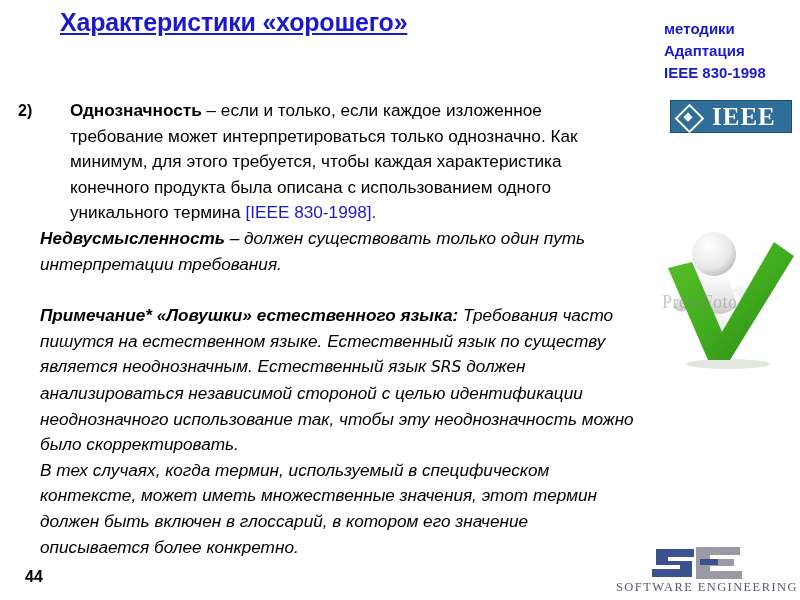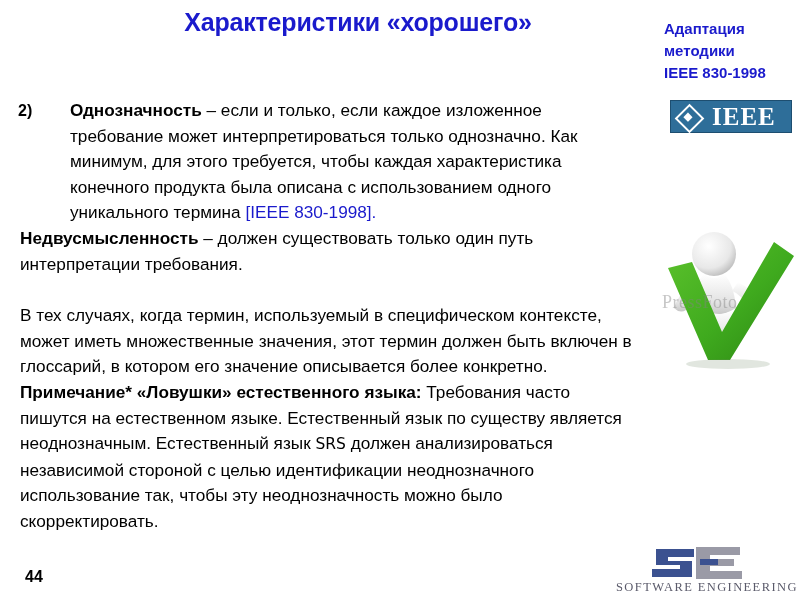--- a/index.html
+++ b/index.html
@@ -12,29 +12,29 @@
     height: 600px;
     position: relative;
     overflow: hidden;
     font-family: "Liberation Sans", sans-serif;
     color: #000000;
   }
 
   
   .title-block {
     position: absolute;
-    left: 68px;
+    left: 60px;
     top: 6px;
     width: 580px;
-    text-align: center;
     color: #1a1acc;
     font-weight: bold;
     font-size: 25px;
     line-height: 1.28;
     letter-spacing: -0.2px;
+    text-decoration: underline;
   }
   .title-line { display: block; white-space: nowrap; }
 
   
   .header-note {
     position: absolute;
     left: 664px;
     top: 18px;
     width: 136px;
     color: #1a1acc;
@@ -114,21 +114,21 @@
   }
   .num-marker {
     position: absolute;
     left: 18px;
     top: 0;
     font-weight: bold;
     font-size: 16px;
   }
   .numbered .numbered-body { width: 560px; }
 
-  .indent { padding-left: 20px; width: 640px; box-sizing: border-box; }
+  .indent { padding-left: 40px; width: 640px; box-sizing: border-box; font-style: italic; }
   .gap { height: 26px; }
 
   b, .b { font-weight: bold; }
   .blue-ref { color: #1a1acc; }
   .srs { font-family: "DejaVu Sans", sans-serif; font-size: 15.5px; }
 
   
   .checkmark-art {
     position: absolute;
     left: 648px;
@@ -179,22 +179,22 @@
   }
 </style>
 </head>
 <body>
 
 <div class="title-block">
   <span class="title-line">Характеристики «хорошего»</span>
 </div>
 
 <div class="header-note">
+  <span>методики</span>
   <span>Адаптация</span>
-  <span>методики</span>
   <span>IEEE 830-1998</span>
 </div>
 
 <div class="ieee-logo">
   <span class="ieee-diamond">
     <span class="dm"></span>
     <span class="arrows">◆</span>
   </span>
   <span class="ieee-word">IEEE</span>
 </div>
@@ -208,25 +208,25 @@
     </div>
   </div>
 
   <div class="para indent">
     <b>Недвусмысленность</b><span> – </span><span>должен существовать только один путь интерпретации требования.</span>
   </div>
 
   <div class="gap"></div>
 
   <div class="para indent">
+    <b>Примечание* «Ловушки» естественного языка:</b><span> Требования часто пишутся на естественном языке. Естественный язык по существу является неоднозначным. Естественный язык </span><span class="srs">SRS</span><span> должен анализироваться независимой стороной с целью идентификации неоднозначного использование так, чтобы эту неоднозначность можно было скорректировать.</span>
+  </div>
+
+  <div class="para indent">
     <span>В тех случаях, когда термин, используемый в специфическом контексте, может иметь множественные значения, этот термин должен быть включен в глоссарий, в котором его значение описывается более конкретно.</span>
-  </div>
-
-  <div class="para indent">
-    <b>Примечание* «Ловушки» естественного языка:</b><span> Требования часто пишутся на естественном языке. Естественный язык по существу является неоднозначным. Естественный язык </span><span class="srs">SRS</span><span> должен анализироваться независимой стороной с целью идентификации неоднозначного использование так, чтобы эту неоднозначность можно было скорректировать.</span>
   </div>
 
 </div>
 
 <div class="checkmark-art">
   <svg width="152" height="152" viewBox="0 0 152 152">
     <defs>
       <linearGradient id="gGreen" x1="0" y1="0" x2="1" y2="1">
         <stop offset="0%" stop-color="#5cc22c"></stop>
         <stop offset="55%" stop-color="#3faa1e"></stop>

